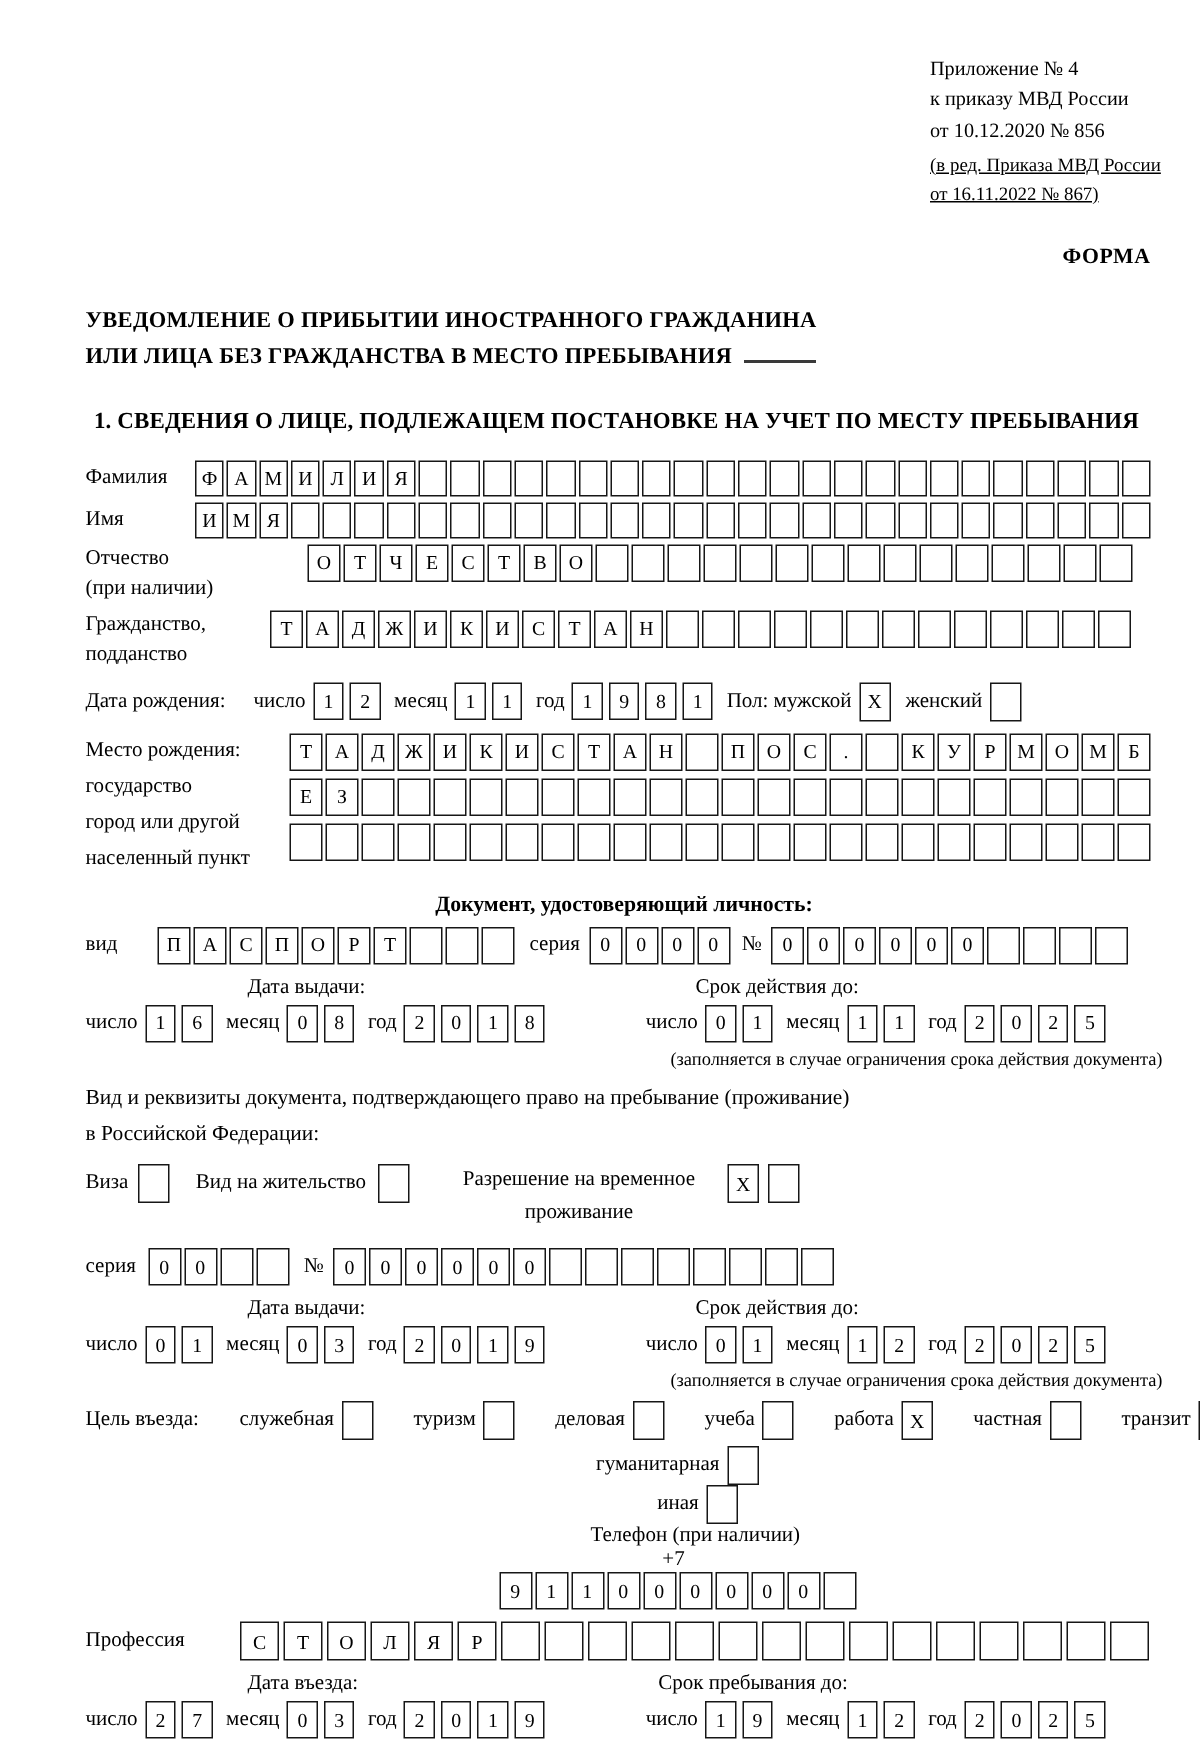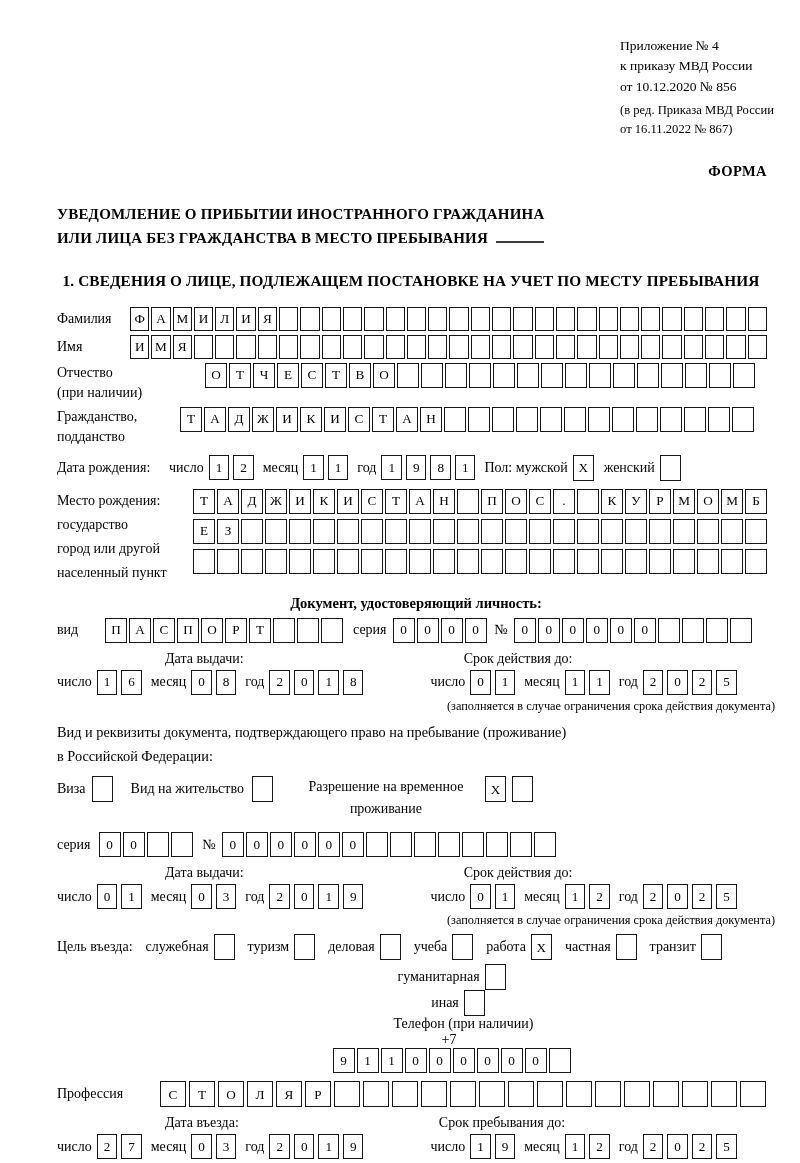--- a/index.html
+++ b/index.html
@@ -3,21 +3,21 @@
 <meta charset="utf-8">
 <style>
   html,body{margin:0;padding:0;background:#ffffff;}
   .page{
     width:800px;height:1163px;box-sizing:border-box;background:#fff;
     padding:36px 25px 0 57px;position:relative;overflow:hidden;
     font-family:"Liberation Serif","DejaVu Serif",serif;color:#000;font-size:14px;
   }
   
   .appendix{margin-left:563px;font-size:13.5px;line-height:1.5;}
-  .amend{font-size:12.6px;margin-top:4px;line-height:1.5;}
+  .amend{font-size:12.6px;margin-top:4px;line-height:1.5;text-decoration:underline;}
   .forma{text-align:right;padding-right:8px;font-weight:bold;font-size:14.5px;margin-top:24px;letter-spacing:.4px;}
   .title{text-align:left;font-weight:bold;font-size:15px;margin-top:22px;line-height:1.6;letter-spacing:.2px;}
   .blank{display:inline-block;width:48px;border-bottom:2px solid #3a3a3a;height:12px;margin-left:8px;}
   .sec{text-align:center;font-weight:bold;font-size:15.3px;margin:22px 0 17px -10px;letter-spacing:.1px;white-space:nowrap;}
   
   .frow{display:flex;align-items:center;margin-bottom:4px;}
   .frow.top{align-items:flex-start;}
   .lbl{flex:none;}
   
   .cells{display:inline-flex;gap:2px;}
@@ -40,21 +40,21 @@
   .dh .h1{margin-left:108px;}
   .dh .h2{margin-left:220px;}
   .dlbl{margin-right:5px;flex:none;}
   .grp{display:inline-flex;align-items:center;margin-right:9px;}
   .rgap{margin-left:58px;}
   .note{text-align:right;font-size:12.3px;margin:2px 0 6px;}
   .para{line-height:1.7;margin-top:6px;font-size:14.3px;}
   .resdoc-types{display:flex;align-items:flex-start;margin:8px 0 12px;}
   .resdoc-types .sl{line-height:26px;flex:none;}
   .ctr{width:186px;text-align:center;line-height:22px;flex:none;}
-  .opt{display:inline-flex;align-items:center;gap:5px;margin-left:13px;}
+  .opt{display:inline-flex;align-items:center;gap:5px;margin-left:27px;}
   .opt:first-of-type{margin-left:7px;}
   .purpose2{margin-left:71px;margin-top:2px;flex-direction:column;}
   .phone-lbl{margin-left:33px;margin-right:9px;}
   .reps-lbl{width:121px;line-height:22.5px;flex:none;}
   .mig-lbl{width:138px;}
   .mig-series{margin-left:88px;}
   .gap-top8{margin-top:8px;}
   .gap-top10{margin-top:10px;}
 </style>
 </head>

